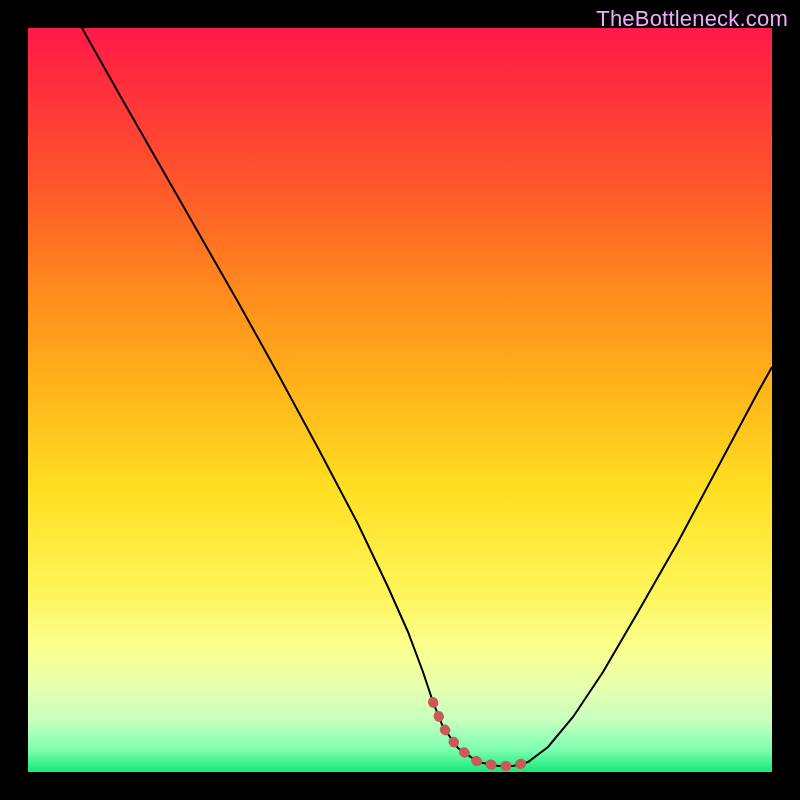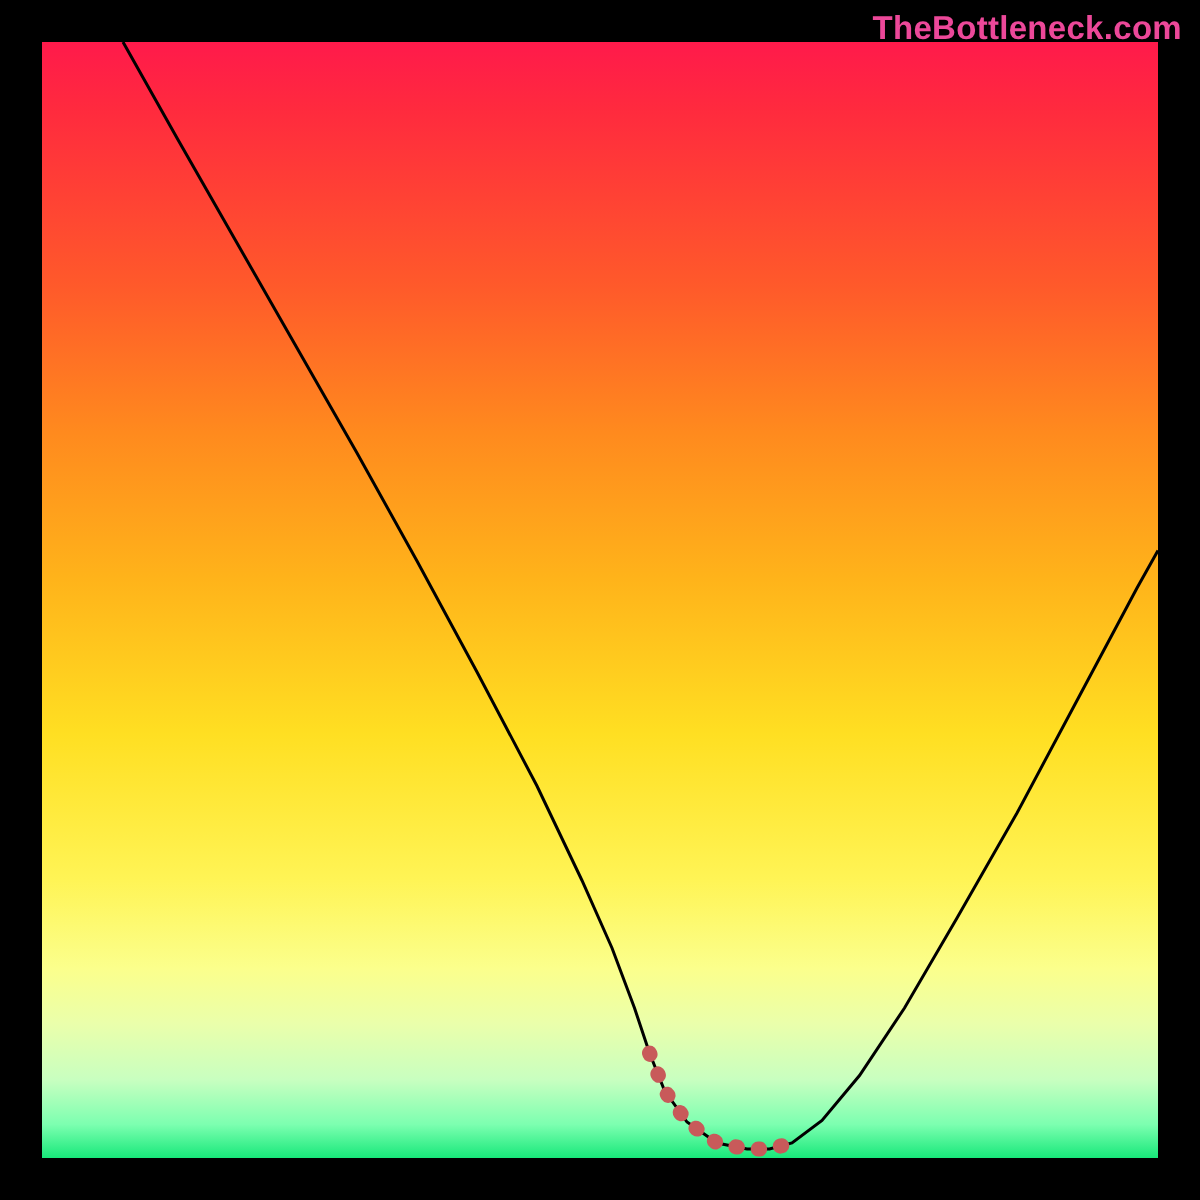--- a/index.html
+++ b/index.html
@@ -14,23 +14,23 @@
   .stage {
     position: relative;
     width: 800px;
     height: 800px;
     background: #000;
   }
   .watermark {
     position: absolute;
     top: 6px;
     right: 12px;
-    color: #ec4899;
+    color: #f0abfc;
     font-size: 22px;
-    font-weight: 700;
+    font-weight: 400;
     letter-spacing: 0.2px;
     z-index: 50;
     user-select: none;
   }
   .plot-wrap {
     position: absolute;
     left: 28px;
     top: 28px;
     width: 744px;
     height: 744px;

